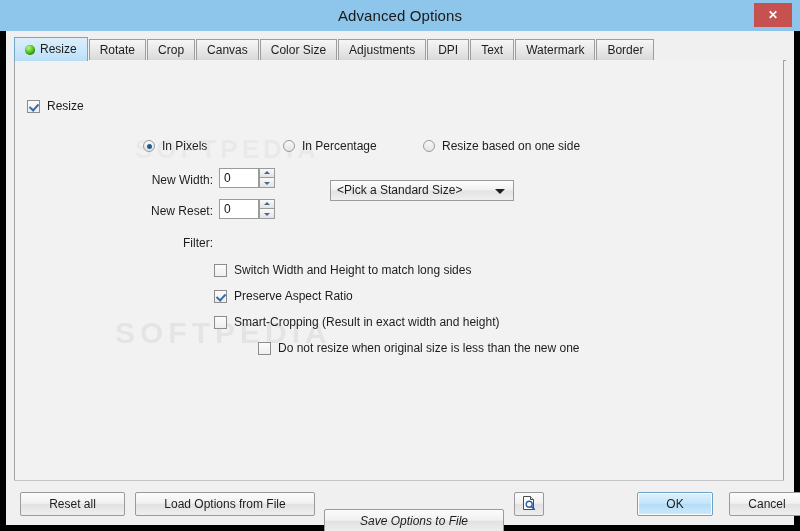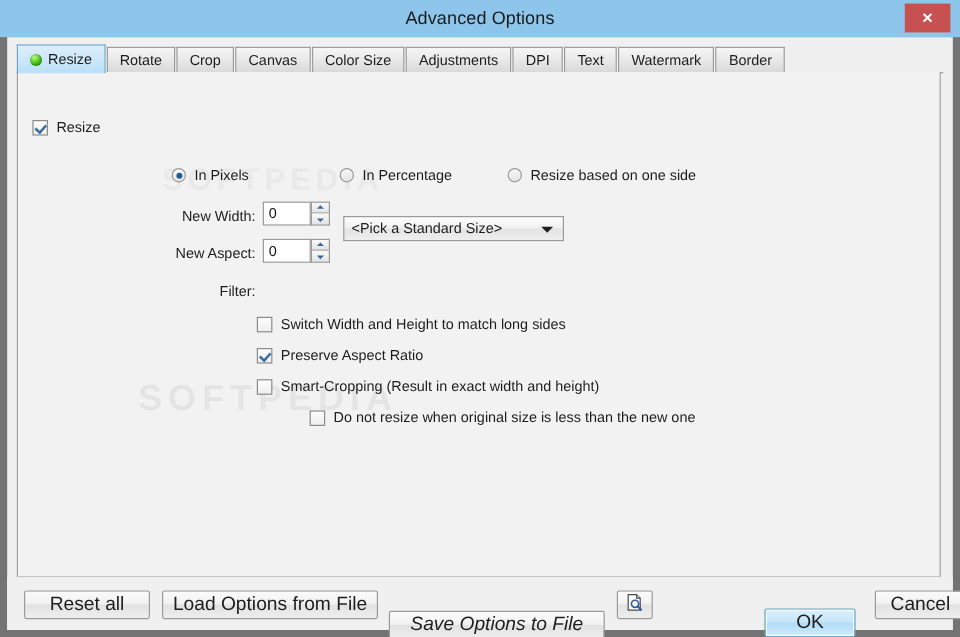--- a/index.html
+++ b/index.html
@@ -9,21 +9,21 @@
   }
   body {
     font-family: "Liberation Sans", sans-serif;
     -webkit-font-smoothing: none;
   }
 
   #app {
     position: relative;
     width: 800px;
     height: 531px;
-    background: #737373;
+    background: #000000;
     box-sizing: border-box;
     overflow: hidden;
   }
 
   
   .titlebar {
     position: absolute;
     left: 0; top: 0;
     width: 800px;
     height: 31px;
@@ -276,20 +276,21 @@
     border: 1px solid #9b9b9b;
     background: linear-gradient(to bottom, #fdfdfd 0%, #f0f0f0 48%, #e3e3e3 52%, #efefef 100%);
     font-size: 12px;
     color: #1d1d1d;
     line-height: 19px;
     padding: 0 20px 4px 6px;
     position: relative;
     cursor: pointer;
     white-space: nowrap;
     overflow: hidden;
+    margin-left: 44px;
   }
   .combo .arrow {
     position: absolute;
     right: 8px;
     top: 50%;
     margin-top: -2px;
     width: 0; height: 0;
     border-left: 5px solid transparent;
     border-right: 5px solid transparent;
     border-top: 5px solid #1f1f1f;
@@ -303,21 +304,21 @@
     width: 788px;
     height: 44px;
     background: #f0f0f0;
   }
   .btn {
     position: absolute;
     box-sizing: border-box;
     border: 1px solid #9a9a9a;
     border-radius: 2px;
     background: linear-gradient(to bottom, #fbfbfb 0%, #f1f1f1 46%, #e2e2e2 52%, #eeeeee 100%);
-    font-size: 16px;
+    font-size: 12px;
     color: #1d1d1d;
     font-family: "Liberation Sans", sans-serif;
     cursor: pointer;
     text-align: center;
     padding: 0;
   }
   .btn.default {
     background: linear-gradient(to bottom, #ddeffc 0%, #c6e6fa 46%, #b3ddf7 52%, #cfe9fb 100%);
     border-color: #6ba3c4;
     box-shadow: inset 0 0 0 1px #ffffff;
@@ -409,21 +410,21 @@
       <input class="txtfield ctl" style="left: 204px; top: 108px; width: 40px; height: 20px;" value="0">
       <div class="spinbtns ctl" style="left:244px; top:108px;">
         <div class="spinbtn up">
             <i class="tri"></i>
           </div>
         <div class="spinbtn down">
             <i class="tri"></i>
           </div>
       </div>
 
-      <div class="lbl ctl" style="left:131px; top:144px; width:67px; text-align:right;">New Aspect:</div>
+      <div class="lbl ctl" style="left:131px; top:144px; width:67px; text-align:right;">New Reset:</div>
       <input class="txtfield ctl" style="left: 204px; top: 139px; width: 40px; height: 20px;" value="0">
       <div class="spinbtns ctl" style="left:244px; top:139px;">
         <div class="spinbtn up">
             <i class="tri"></i>
           </div>
         <div class="spinbtn down">
             <i class="tri"></i>
           </div>
       </div>
 
@@ -463,18 +464,18 @@
         <span style="display:inline-block;line-height:0;">
           <svg width="16" height="16" viewBox="0 0 16 16" aria-hidden="true">
             <path d="M2.5 1.5 h7 l3 3 v10 h-10 z" fill="#fdfdfd" stroke="#4a4a4a" stroke-width="1"></path>
             <path d="M9.5 1.5 v3 h3" fill="#d8d8d8" stroke="#4a4a4a" stroke-width="1"></path>
             <circle cx="8.2" cy="9.2" r="3" fill="none" stroke="#2f5fa8" stroke-width="1.4"></circle>
             <line x1="10.5" y1="11.5" x2="13.2" y2="14.2" stroke="#2f5fa8" stroke-width="1.8" stroke-linecap="round"></line>
           </svg>
         </span>
       </button>
 
-      <button class="btn default" style="left:631px; top:26px; width:76px; height:24px;">OK</button>
+      <button class="btn default" style="left:631px; top:11px; width:76px; height:24px;">OK</button>
       <button class="btn" style="left:694px; top:11px; width:76px; height:24px;margin-left:29px;">Cancel</button>
     </div>
 
   </div>
 </div>
 
 </body></html>

